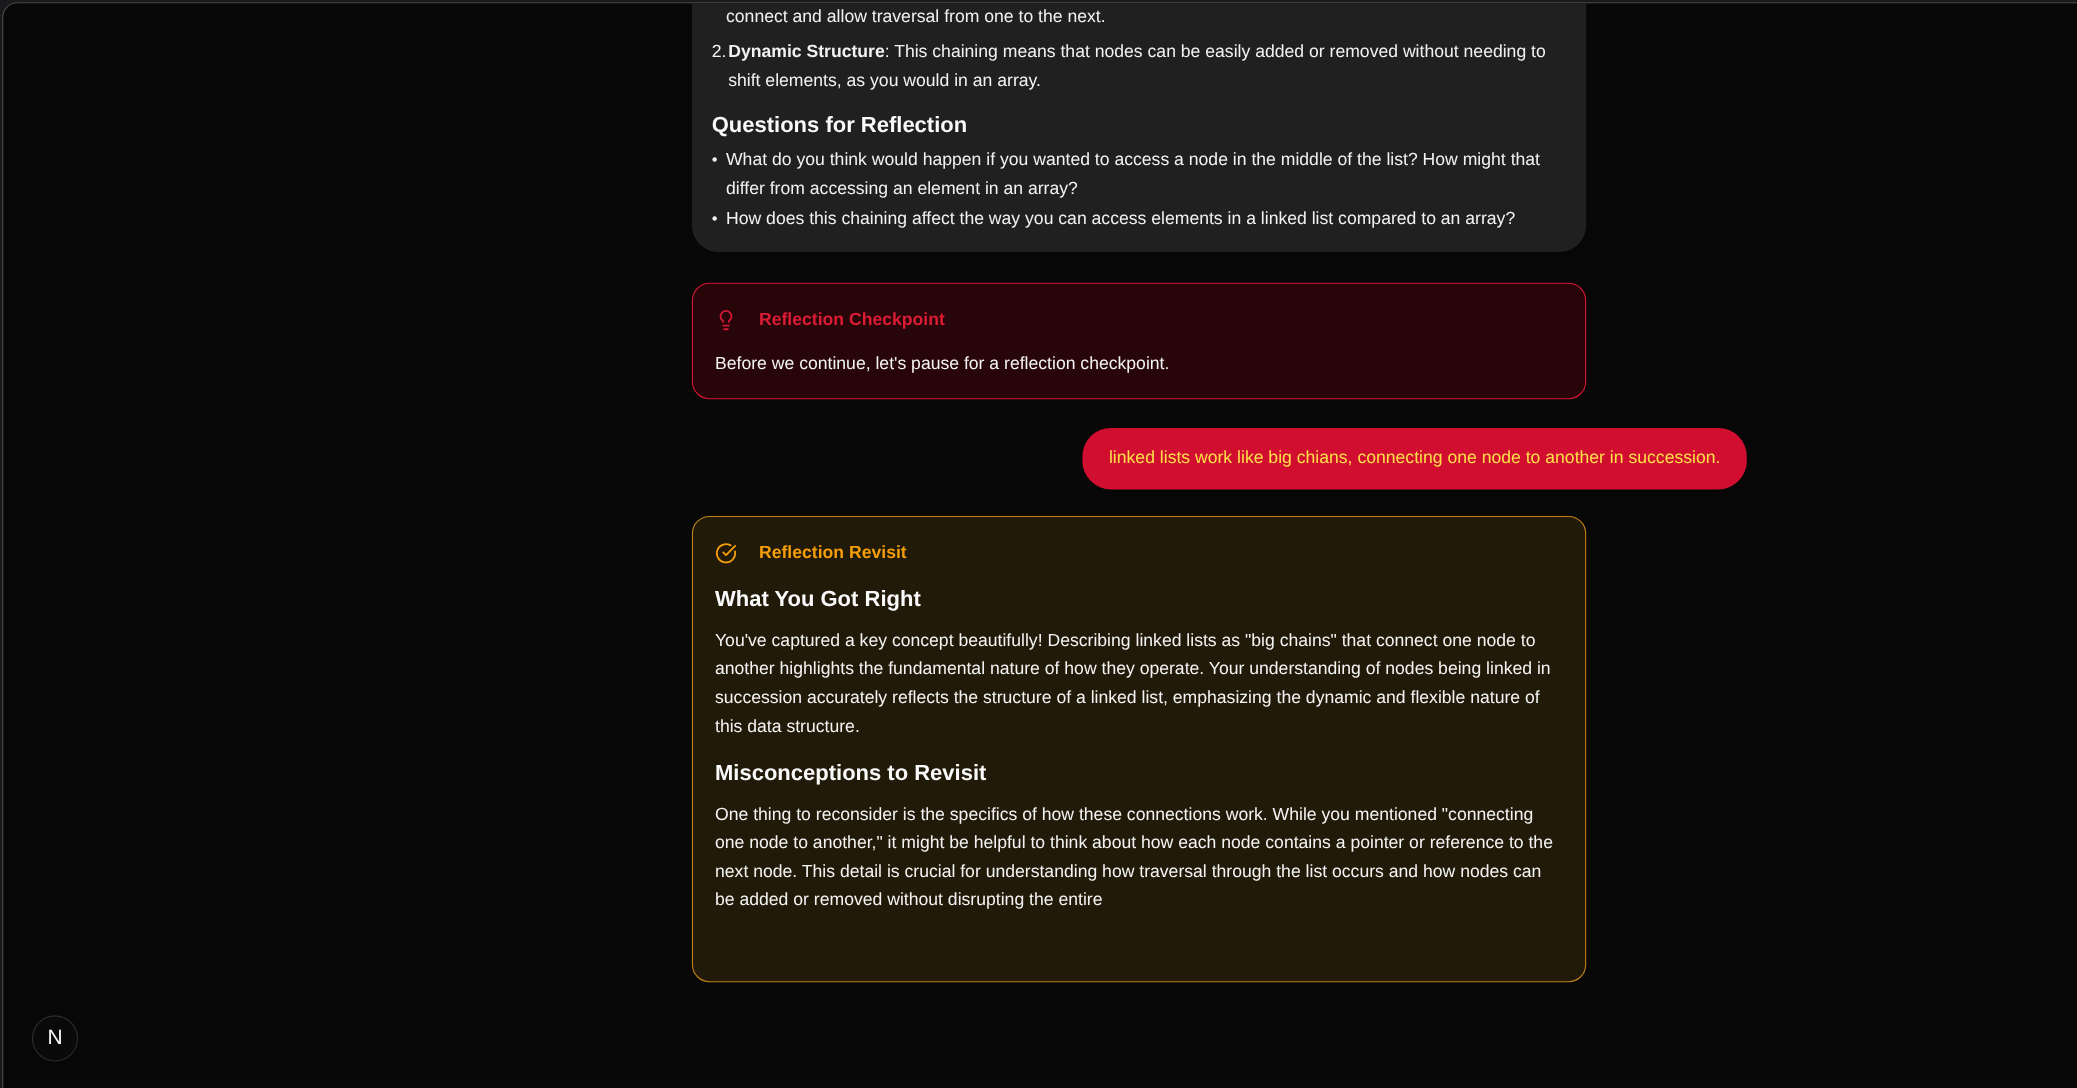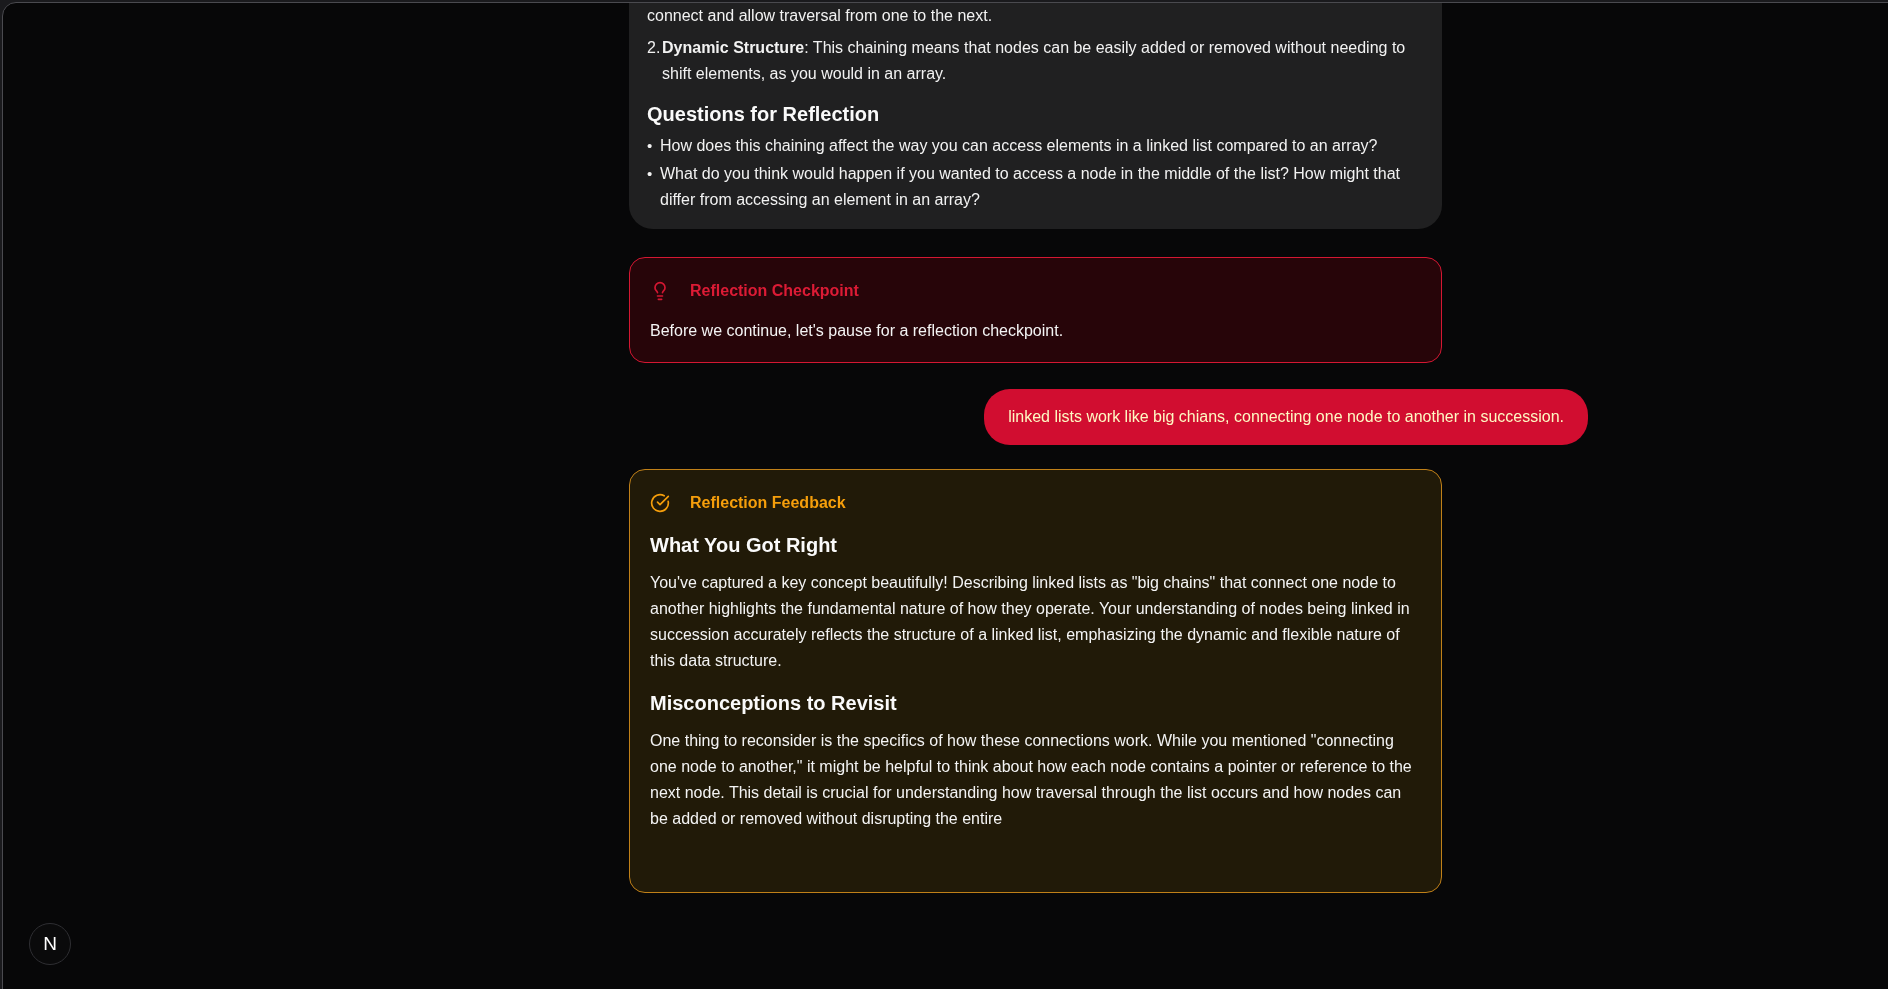--- a/index.html
+++ b/index.html
@@ -22,21 +22,21 @@
   }
   
   .bubble-assistant {
     margin-top:-36px;
     width:813px;
     background:#202021;
     border-radius:24px;
     padding:36px 26px 16px 18px;
     font-size:16px; line-height:26px; color:#f2f2f2;
   }
-  .cont-line { }
+  .cont-line { margin-left:13px; }
   .num-item { display:flex; margin-top:6px; }
   .num-item .num { flex:none; width:15px; }
   .num-item .itext { flex:1; }
   .bubble-assistant h4, .card h4 {
     font-size:20px; font-weight:700; color:#fafafa;
   }
   .bubble-assistant h4 { margin-top:14px; }
   .bubble-assistant ul { list-style:none; margin-top:6px; }
   .bubble-assistant li { position:relative; padding-left:13px; margin-top:2px; }
   .bubble-assistant li::before {
@@ -66,21 +66,21 @@
     border:1.5px solid #c08018;
     padding-bottom:60px;
   }
   .card-feedback .title { color:#f59e0b; }
   .card-feedback h4 { margin-top:16px; }
   .icon-20 { width:20px; height:20px; flex:none; display:block; }
   
   .user-row { margin-top:26px; display:flex; justify-content:flex-end; }
   .bubble-user {
     background:#d10d30;
-    color:#fef9c3;
+    color:#fde047;
     border-radius:26px;
     padding:15px 24px;
     font-size:16px; line-height:26px;
     max-width:760px;
   }
   
   .nextjs-btn {
     position:absolute; left:26px; top:920px;
     width:42px; height:42px; border-radius:50%;
     background:#0a0a0b;
@@ -99,22 +99,22 @@
   <main class="chat-col">
 
     <section class="bubble-assistant">
       <div class="cont-line">connect and allow traversal from one to the next.</div>
       <div class="num-item">
         <span class="num">2.</span>
         <span class="itext"><strong>Dynamic Structure</strong><span>: This chaining means that nodes can be easily added or removed without needing to shift elements, as you would in an array.</span></span>
       </div>
       <h4>Questions for Reflection</h4>
       <ul>
+        <li>What do you think would happen if you wanted to access a node in the middle of the list? How might that differ from accessing an element in an array?</li>
         <li>How does this chaining affect the way you can access elements in a linked list compared to an array?</li>
-        <li>What do you think would happen if you wanted to access a node in the middle of the list? How might that differ from accessing an element in an array?</li>
       </ul>
     </section>
 
     <section class="card card-checkpoint">
       <div class="card-header">
         <svg class="icon-20" viewBox="0 0 24 24" fill="none" stroke="#d41732" stroke-width="2" stroke-linecap="round" stroke-linejoin="round">
           <path d="M15 14c.2-1 .7-1.7 1.5-2.5 1-.9 1.5-2.2 1.5-3.5A6 6 0 0 0 6 8c0 1.3.5 2.6 1.5 3.5.8.8 1.3 1.5 1.5 2.5"></path>
           <path d="M9 18h6"></path>
             <path d="M10 22h4"></path>
         </svg>
@@ -128,21 +128,21 @@
         <span>linked lists work like big chians, connecting one node to another in succession.</span>
       </div>
     </div>
 
     <section class="card card-feedback">
       <div class="card-header">
         <svg class="icon-20" viewBox="0 0 24 24" fill="none" stroke="#f59e0b" stroke-width="2" stroke-linecap="round" stroke-linejoin="round">
           <path d="M21.801 10A10 10 0 1 1 17 3.335"></path>
           <path d="m9 11 3 3L22 4"></path>
         </svg>
-        <span class="title">Reflection Feedback</span>
+        <span class="title">Reflection Revisit</span>
       </div>
       <h4>What You Got Right</h4>
       <p>You've captured a key concept beautifully! Describing linked lists as "big chains" that connect one node to another highlights the fundamental nature of how they operate. Your understanding of nodes being linked in succession accurately reflects the structure of a linked list, emphasizing the dynamic and flexible nature of this data structure.</p>
       <h4>Misconceptions to Revisit</h4>
       <p>One thing to reconsider is the specifics of how these connections work. While you mentioned "connecting one node to another," it might be helpful to think about how each node contains a pointer or reference to the next node. This detail is crucial for understanding how traversal through the list occurs and how nodes can be added or removed without disrupting the entire</p>
     </section>
 
   </main>
 
   <button class="nextjs-btn">

